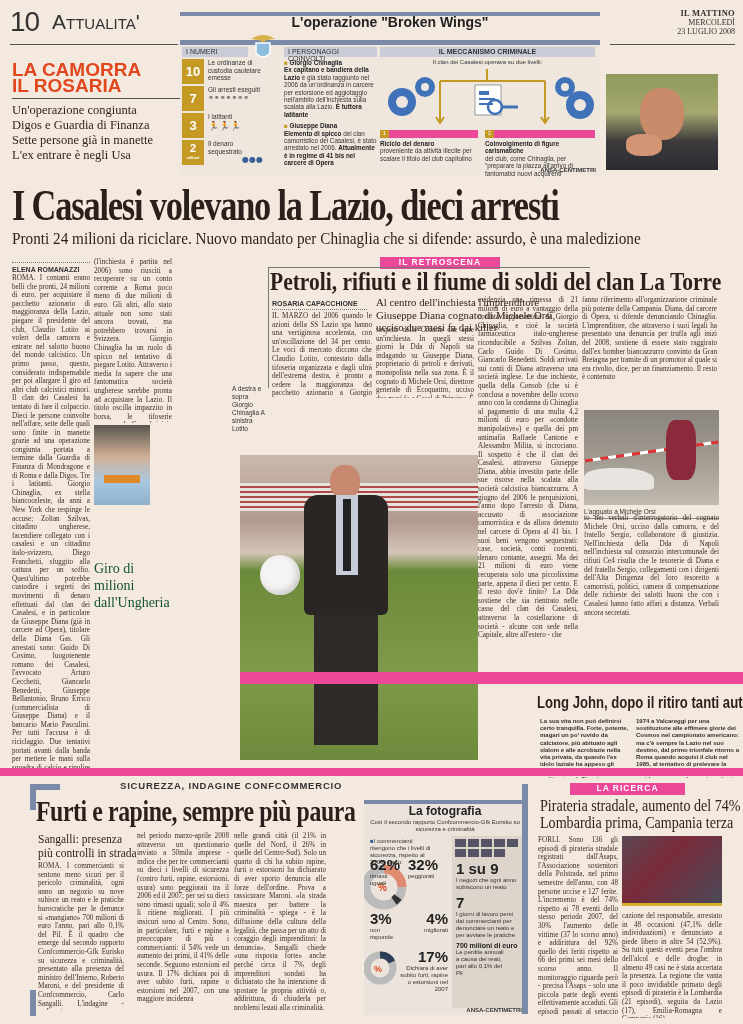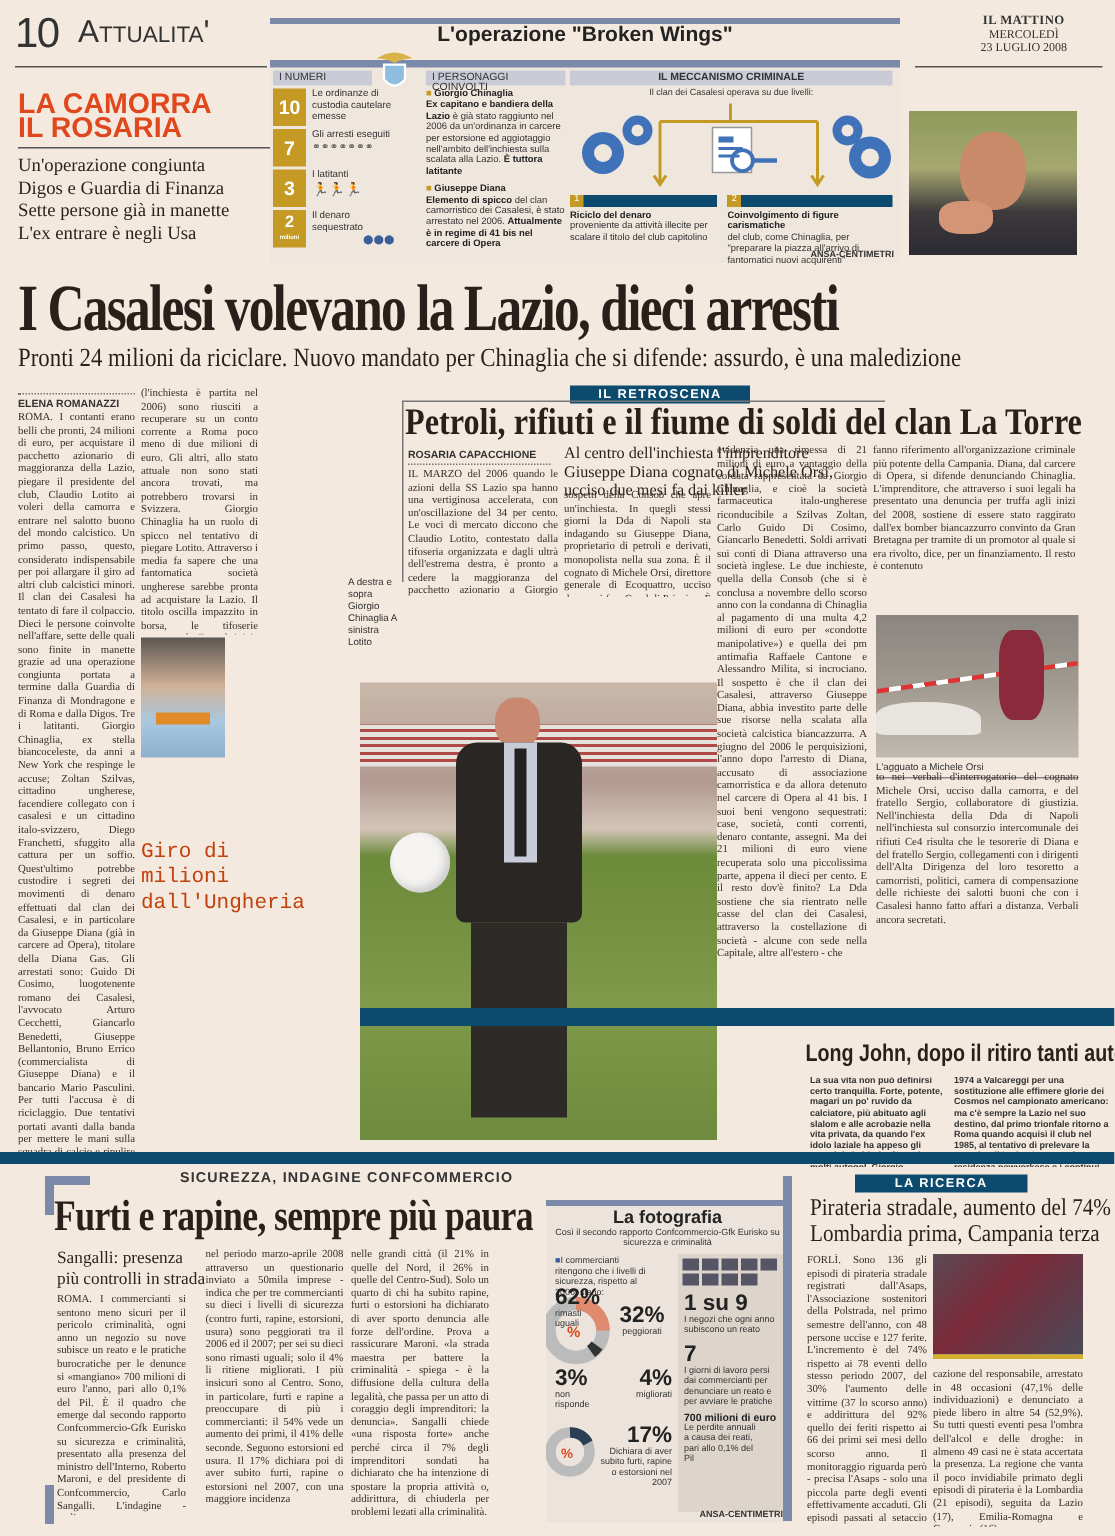--- a/index.html
+++ b/index.html
@@ -1,44 +1,44 @@
 <!DOCTYPE html>
 <html><head>
 <meta charset="utf-8">
 <style>
   *{box-sizing:border-box;margin:0;padding:0}
   body{width:743px;height:1024px;background:#f4e9df;font-family:"DejaVu Serif",serif;color:#2a1f1a;position:relative;overflow:hidden}
   .abs{position:absolute}
   .body-text{font-family:"Liberation Serif",serif;font-size:7.2px;line-height:8.6px;text-align:justify;color:#3a2e28}
-  .bluebar{background:#0c4a6e}
+  .bluebar{background:#ec4899}
   .gold{background:#c49a24}
   .pagenum{left:10px;top:6px;font-family:"Liberation Sans",sans-serif;font-size:28px;color:#333;letter-spacing:-1px}
   .section{left:52px;top:10px;font-family:"Liberation Sans",sans-serif;font-size:21px;color:#333;font-variant:small-caps}
   .rule-top{left:10px;top:44px;width:168px;height:1px;background:#555}
-  .masthead{left:630px;top:8px;width:105px;text-align:center;font-family:"Liberation Serif",serif;font-size:8px;color:#333}
+  .masthead{left:630px;top:8px;width:105px;text-align:right;font-family:"Liberation Serif",serif;font-size:8px;color:#333}
   .masthead b{display:block;font-size:8.5px;letter-spacing:0.3px}
   .kicker{left:12px;top:62px;font-family:"Liberation Sans",sans-serif;font-weight:bold;color:#e0471c;font-size:19px;line-height:16px}
   .summary{left:12px;top:98px;width:175px;font-family:"Liberation Serif",serif;font-size:12.5px;line-height:15px;color:#2a1f1a;border-top:1px solid #555;padding-top:4px}
   .graphic{left:180px;top:40px;width:420px;height:135px;background:#efe6de;border-top:5px solid #7a8aa8}
   .graphic-title{left:180px;top:14px;width:420px;text-align:center;font-family:"Liberation Sans",sans-serif;font-weight:bold;font-size:14px;color:#222}
   .graphic-topbar{left:180px;top:12px;width:420px;height:4px;background:#7a8aa8}
   .lbl-bar{background:#c9ccd6;font-family:"Liberation Sans",sans-serif;font-size:7px;color:#333;padding:1px 4px;height:10px}
   .numbox{width:22px;height:25px;color:#fff;font-family:"Liberation Sans",sans-serif;font-weight:bold;font-size:13px;display:flex;align-items:center;justify-content:center}
   .numtxt{font-family:"Liberation Sans",sans-serif;font-size:6.5px;line-height:7.5px;color:#333}
   .pers{font-family:"Liberation Sans",sans-serif;font-size:6.3px;line-height:7.4px;color:#333}
   .pers b{color:#222}
   .bullet{color:#c49a24}
   .headline{left:12px;top:180px;width:720px;font-family:"Liberation Serif",serif;font-weight:bold;font-size:44px;color:#2a1f1a;letter-spacing:-1.5px;transform:scaleX(0.78);transform-origin:left top;white-space:nowrap}
   .subhead{left:12px;top:228px;width:720px;font-family:"Liberation Serif",serif;font-size:17.5px;color:#2a1f1a;transform:scaleX(0.87);transform-origin:left top;white-space:nowrap}
   .byline{font-family:"Liberation Sans",sans-serif;font-weight:bold;font-size:7px;color:#333}
   .retro-tag{left:380px;top:257px;width:120px;height:12px;color:#fff;font-family:"Liberation Sans",sans-serif;font-weight:bold;font-size:8.5px;text-align:center;letter-spacing:1px}
   .retro-box{left:268px;top:267px;width:322px;height:1px;background:#777}
   .retro-head{left:270px;top:268px;width:470px;font-family:"Liberation Serif",serif;font-weight:bold;font-size:25px;color:#2a1f1a;transform:scaleX(0.86);transform-origin:left top;white-space:nowrap}
   .deck2{left:376px;top:296px;width:205px;font-family:"Liberation Serif",serif;font-size:10.8px;line-height:12.5px;color:#2a1f1a}
-  .pullquote{left:94px;top:560px;width:60px;font-family:Liberation Mono, monospace;font-size:12px;line-height:15px;color:#c2410c}
+  .pullquote{left:94px;top:560px;width:60px;font-family:Liberation Serif, serif;font-size:12px;line-height:15px;color:#14532d}
   .pullquote .l{font-size:14px;line-height:17px}
   .caption{font-family:"Liberation Sans",sans-serif;font-size:6.5px;line-height:8px;color:#333}
   .lj-head{left:537px;top:694px;width:240px;font-family:"Liberation Sans",sans-serif;font-weight:bold;font-size:16px;color:#2a1f1a;transform:scaleX(0.82);transform-origin:left top;white-space:nowrap}
   .lj-text{font-family:"Liberation Sans",sans-serif;font-size:6.7px;line-height:8.6px;color:#333;font-weight:bold}
   .sic-tag{left:120px;top:780px;width:380px;font-family:"Liberation Sans",sans-serif;font-weight:bold;font-size:9.5px;color:#333;letter-spacing:0.8px;white-space:nowrap}
   .furti-head{left:36px;top:795px;width:360px;font-family:"Liberation Serif",serif;font-weight:bold;font-size:29px;color:#2a1f1a;letter-spacing:-0.5px;transform:scaleX(0.82);transform-origin:left top;white-space:nowrap}
   .sangalli{left:38px;top:832px;width:100px;font-family:"Liberation Serif",serif;font-size:11.5px;line-height:14px;color:#2a1f1a}
   .foto{left:364px;top:800px;width:162px;height:215px;background:#ece4dc}
   .foto-title{font-family:"Liberation Sans",sans-serif;font-weight:bold;font-size:12px;color:#222;text-align:center}
   .fs{font-family:"Liberation Sans",sans-serif;font-size:6px;line-height:7px;color:#333}
@@ -249,21 +249,21 @@
         <circle cx="20" cy="25" r="18" fill="none" stroke="#bbb" stroke-width="9"></circle>
         <path d="M20 7 A18 18 0 0 1 38 25" fill="none" stroke="#e08a70" stroke-width="9"></path>
         <path d="M34 35 A18 18 0 0 1 30 39" fill="none" stroke="#333" stroke-width="9"></path>
         <text x="14" y="29" font-size="10" fill="#e0471c" font-family="Liberation Sans,sans-serif" font-weight="bold">%</text>
       </svg>
   </div>
   <div class="abs" style="left:6px;top:56px">
       <div class="fpct">62%</div>
       <div class="fs" style="width:26px">rimasti uguali</div>
     </div>
-  <div class="abs" style="left:44px;top:68px;text-align:center;width:40px">
+  <div class="abs" style="left:44px;top:56px;text-align:left;width:40px">
       <div class="fpct">32%</div>
       <div class="fs">peggiorati</div>
     </div>
   <div class="abs" style="left:6px;top:110px">
       <div class="fpct">3%</div>
       <div class="fs" style="width:28px">non risponde</div>
     </div>
   <div class="abs" style="left:44px;top:110px;text-align:right;width:40px">
       <div class="fpct">4%</div>
       <div class="fs">migliorati</div>

